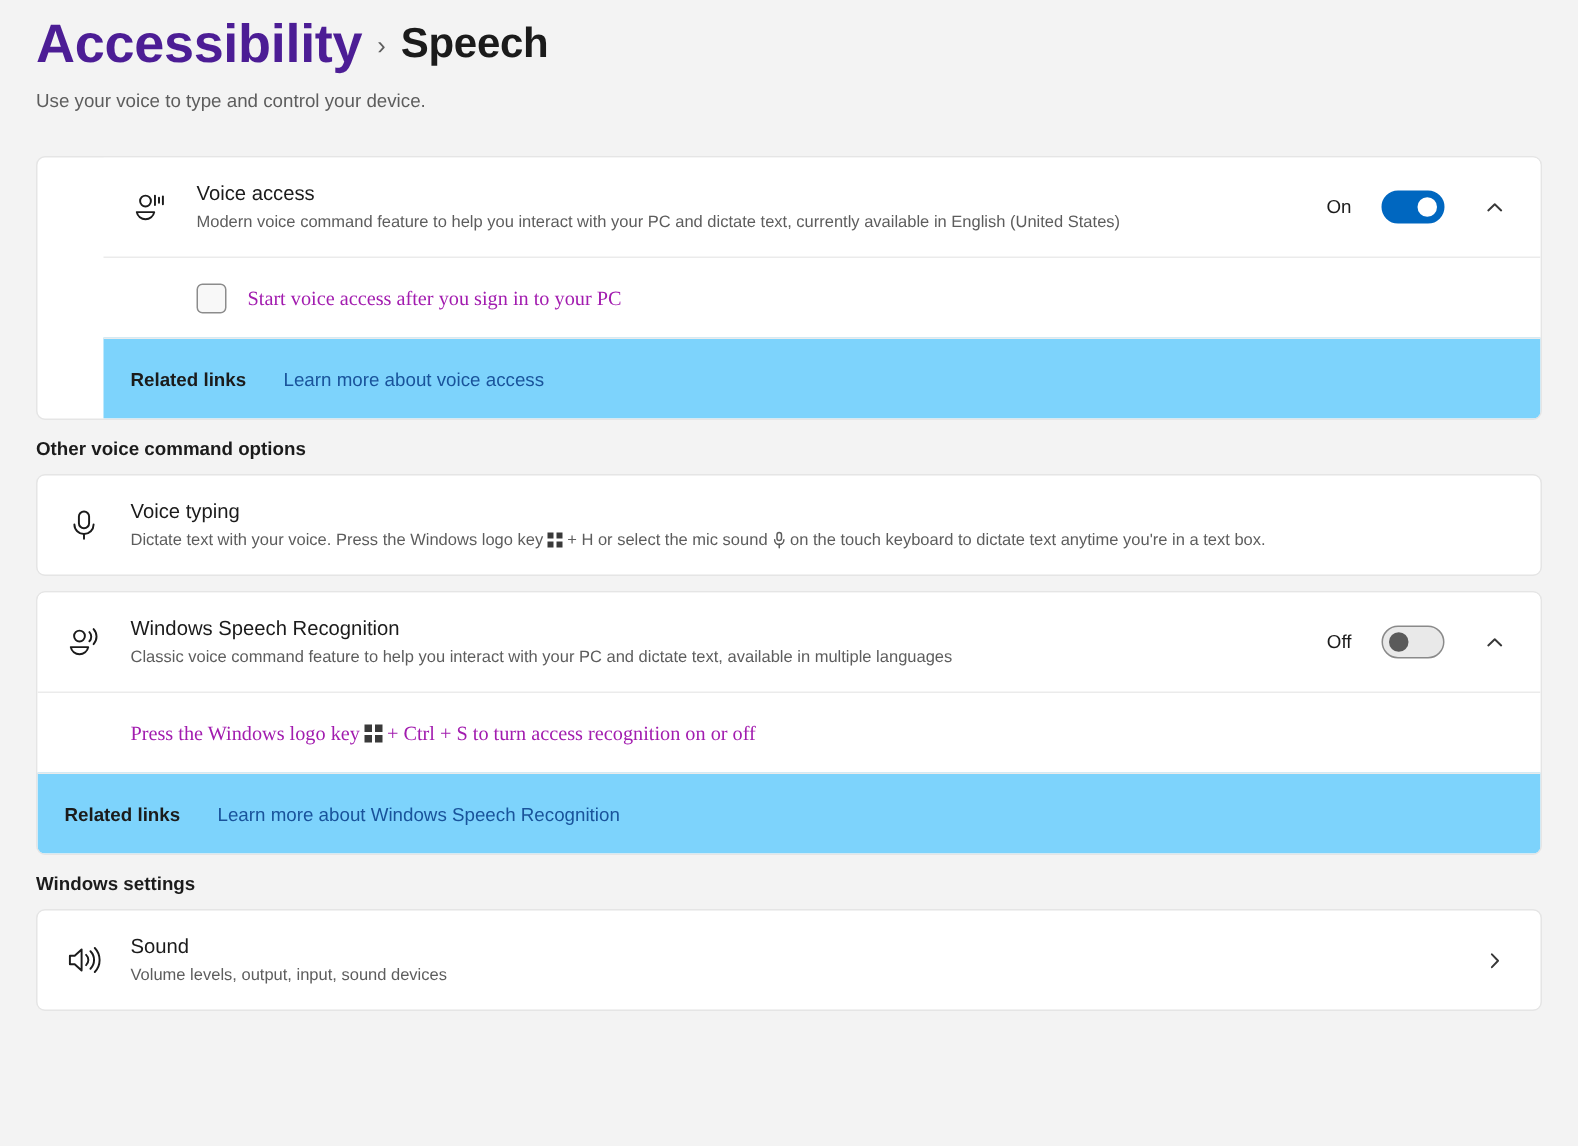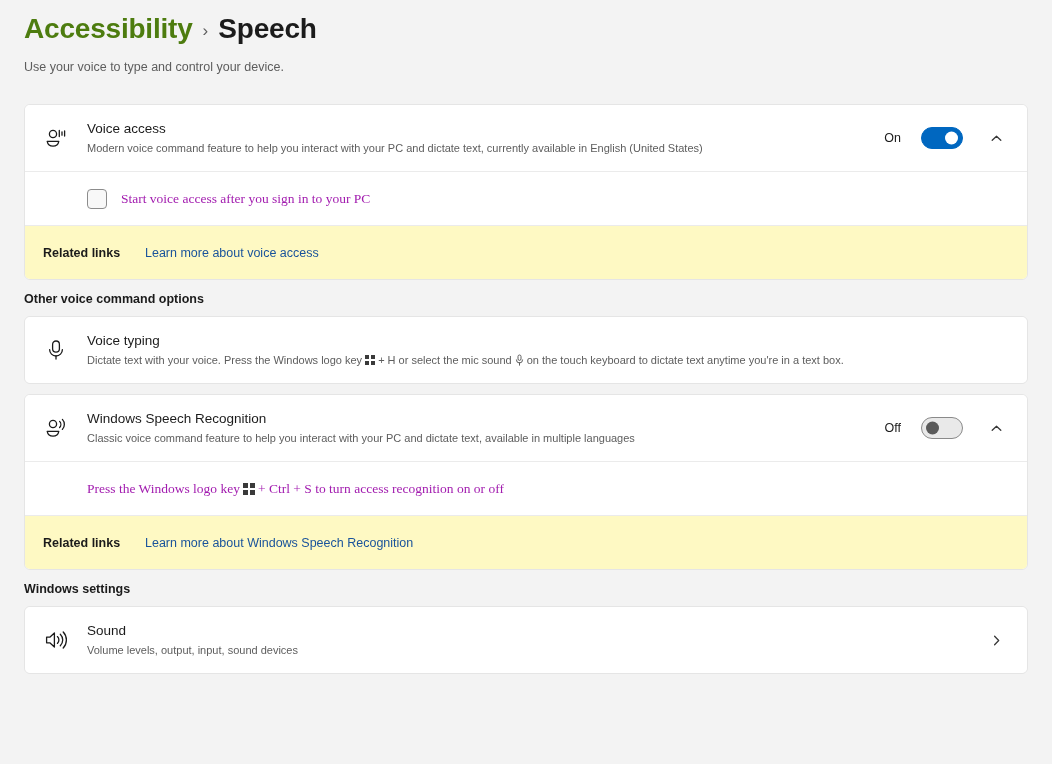--- a/index.html
+++ b/index.html
@@ -15,23 +15,23 @@
   .page { padding: 0 24px; }
 
   
   .breadcrumb {
     display: flex; align-items: center;
     gap: 10px;
     padding-top: 14px;
     height: 44px;
   }
   .crumb-parent {
-    font-size: 28px;
+    font-size: 36px;
     font-weight: 600;
-    color: #4d7c0f;
+    color: #4c1d95;
     letter-spacing: -0.2px;
   }
   .crumb-sep {
     font-size: 17px;
     color: #5e5e5e;
     padding-top: 4px;
   }
   .crumb-current {
     font-size: 28px;
     font-weight: 700;
@@ -45,21 +45,21 @@
     margin-bottom: 0;
   }
 
   
   .card {
     background: #ffffff;
     border: 1px solid #e5e5e5;
     border-radius: 6px;
     overflow: hidden;
   }
-  .card.mt-first { margin-top: 30px; }
+  .card.mt-first { margin-top: 30px; padding-left: 44px; }
 
   .row {
     display: flex;
     align-items: center;
     padding: 0 18px;
     min-height: 66px;
     background: #ffffff;
   }
 
   .row-icon {
@@ -150,21 +150,21 @@
     margin-right: 14px;
     cursor: pointer;
   }
 
   
   .links-row {
     display: flex;
     align-items: center;
     min-height: 54px;
     padding: 0 18px;
-    background: #fef9c3;
+    background: #7dd3fc;
     border-top: 1px solid #ebebeb;
   }
   .links-label {
     font-size: 12.5px;
     font-weight: 700;
     color: #1b1b1b;
     width: 102px;
     flex: 0 0 102px;
   }
   .link {

